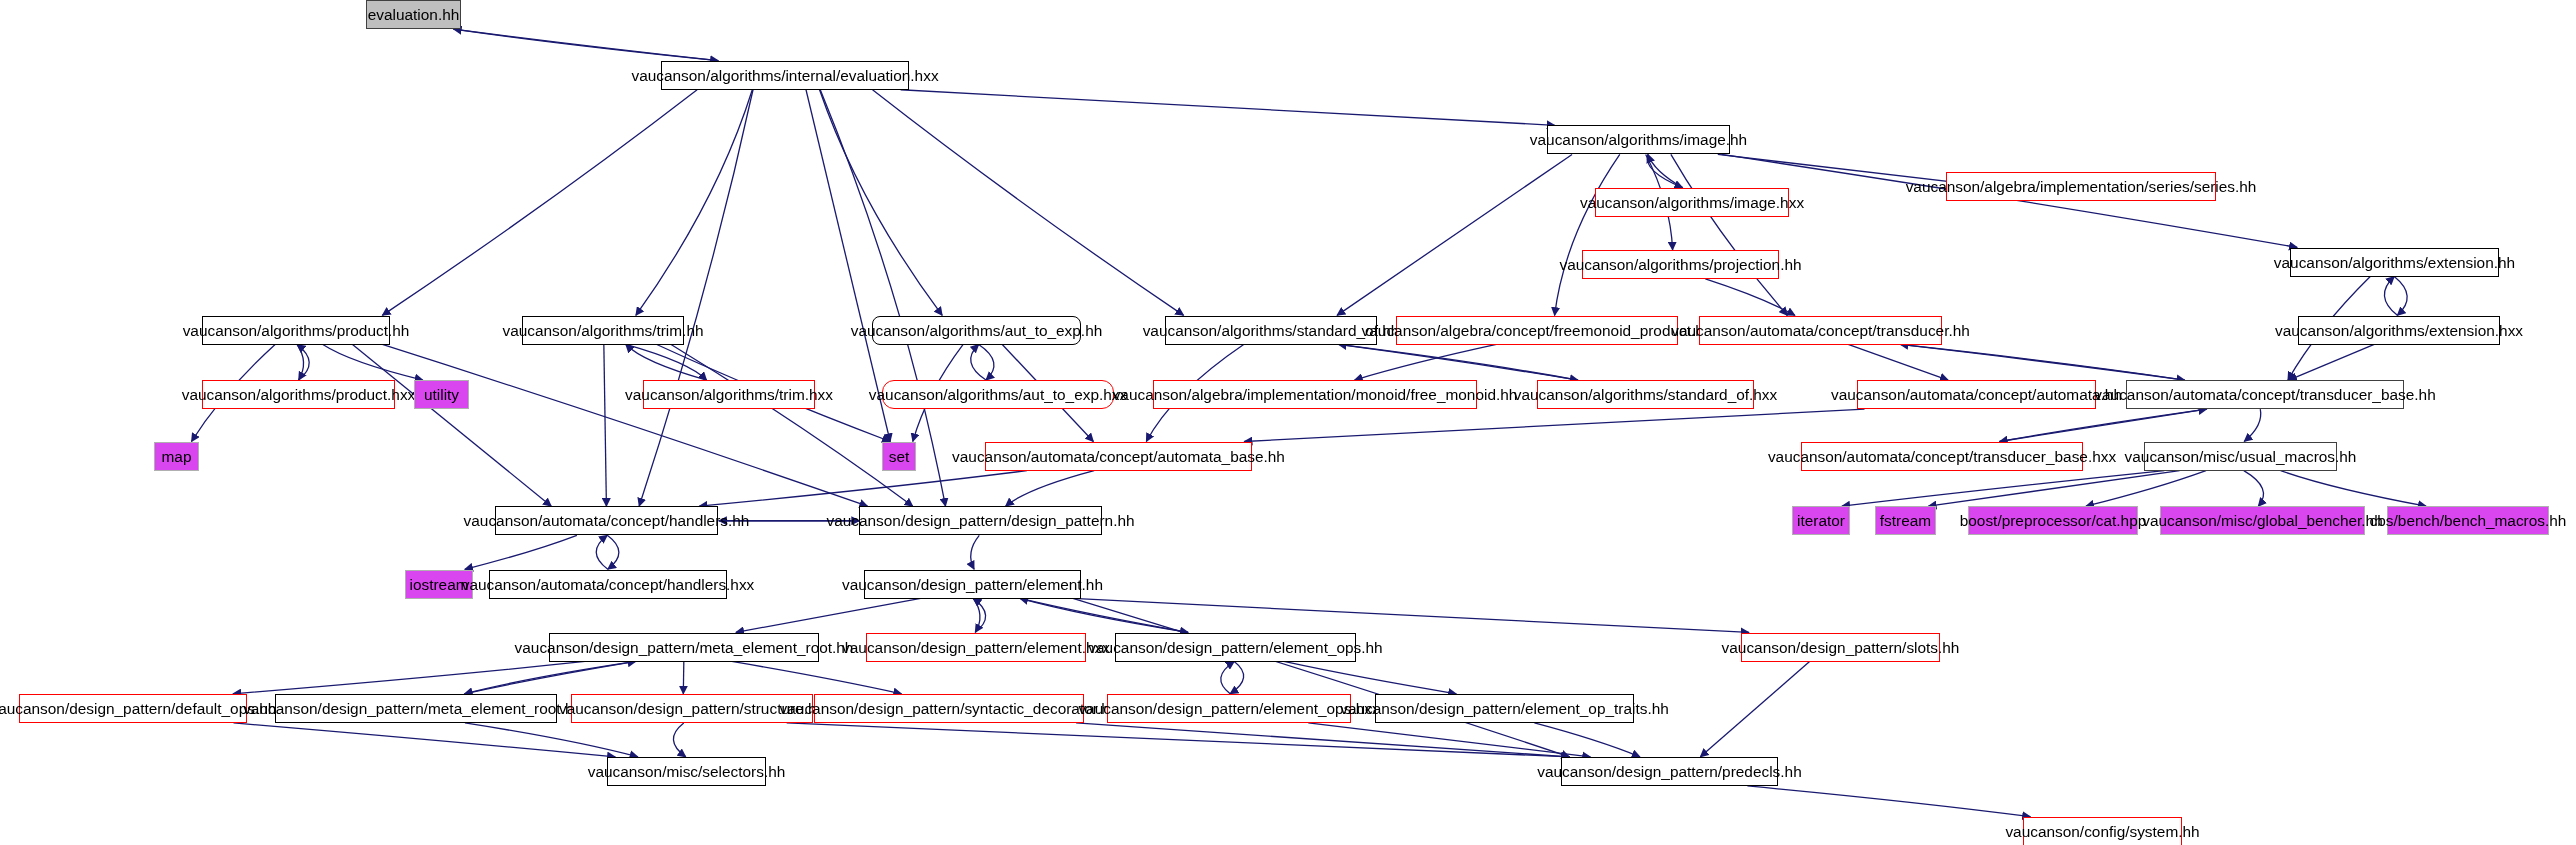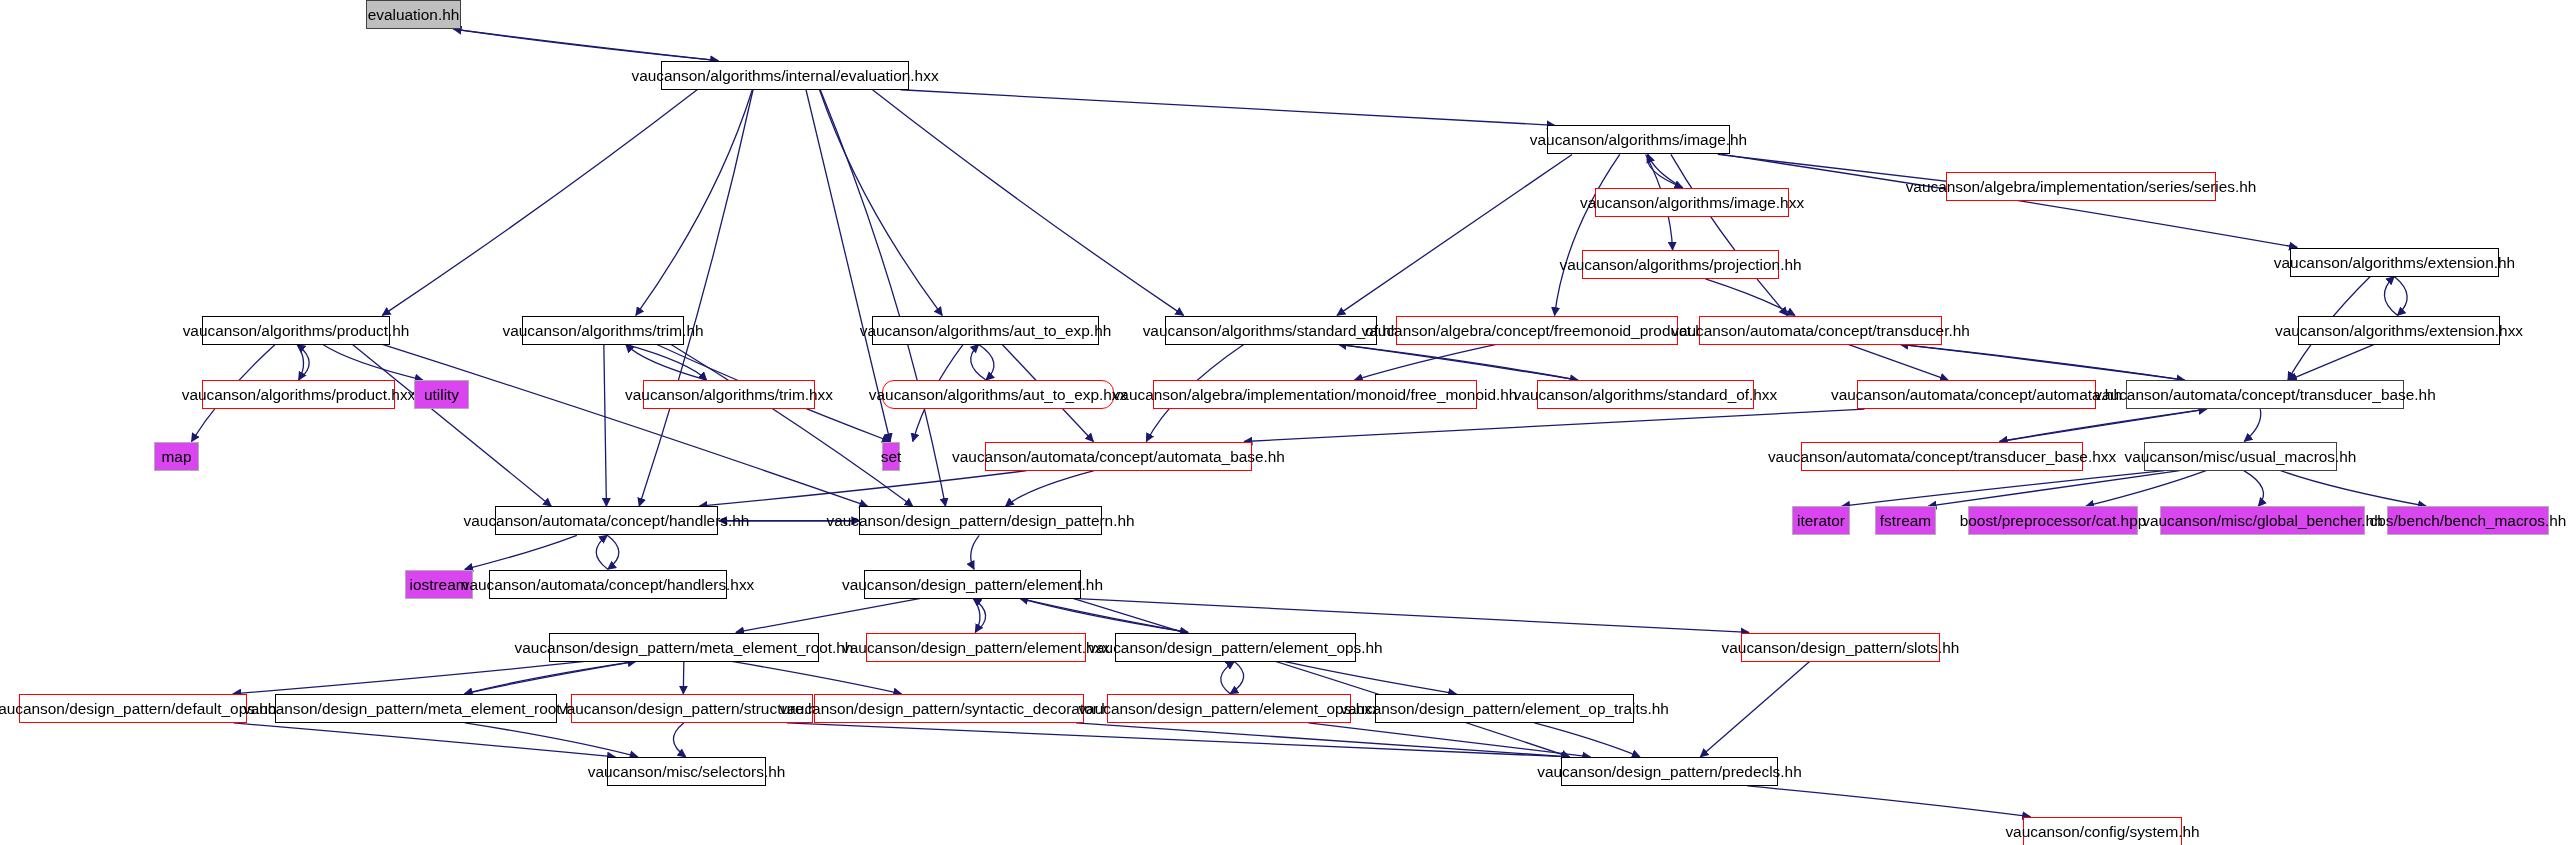--- a/index.html
+++ b/index.html
@@ -155,21 +155,21 @@
       </div>
       <div class="node " style="left: 2298px; top: 316px; width: 202px;">
         <span>vaucanson/algorithms/extension.hxx</span>
       </div>
       <div class="node " style="left: 202px; top: 316px; width: 188px;">
         <span>vaucanson/algorithms/product.hh</span>
       </div>
       <div class="node " style="left: 522px; top: 316px; width: 162px;">
         <span>vaucanson/algorithms/trim.hh</span>
       </div>
-      <div class="node " style="left: 872px; top: 316px; width: 227px;">
+      <div class="node " style="left: 872px; top: 316px; width: 209px; border-radius: 8px;">
         <span>vaucanson/algorithms/aut_to_exp.hh</span>
       </div>
       <div class="node " style="left: 1165px; top: 316px; width: 212px;">
         <span>vaucanson/algorithms/standard_of.hh</span>
       </div>
       <div class="node red" style="left: 1396px; top: 316px; width: 282px;">
         <span>vaucanson/algebra/concept/freemonoid_product.hh</span>
       </div>
       <div class="node red" style="left: 1699px; top: 316px; width: 243px;">
         <span>vaucanson/automata/concept/transducer.hh</span>
@@ -194,21 +194,21 @@
       </div>
       <div class="node red" style="left: 1857px; top: 380px; width: 239px;">
         <span>vaucanson/automata/concept/automata.hh</span>
       </div>
       <div class="node dark" style="left: 2126px; top: 380px; width: 278px;">
         <span>vaucanson/automata/concept/transducer_base.hh</span>
       </div>
       <div class="node sys" style="left: 154px; top: 442px; width: 45px;">
         <span>map</span>
       </div>
-      <div class="node sys" style="left: 882px; top: 442px; width: 18px;">
+      <div class="node sys" style="left: 882px; top: 442px; width: 34px;">
         <span>set</span>
       </div>
       <div class="node red" style="left: 985px; top: 442px; width: 267px;">
         <span>vaucanson/automata/concept/automata_base.hh</span>
       </div>
       <div class="node red" style="left: 1801px; top: 442px; width: 282px;">
         <span>vaucanson/automata/concept/transducer_base.hxx</span>
       </div>
       <div class="node dark" style="left: 2144px; top: 442px; width: 193px;">
         <span>vaucanson/misc/usual_macros.hh</span>

